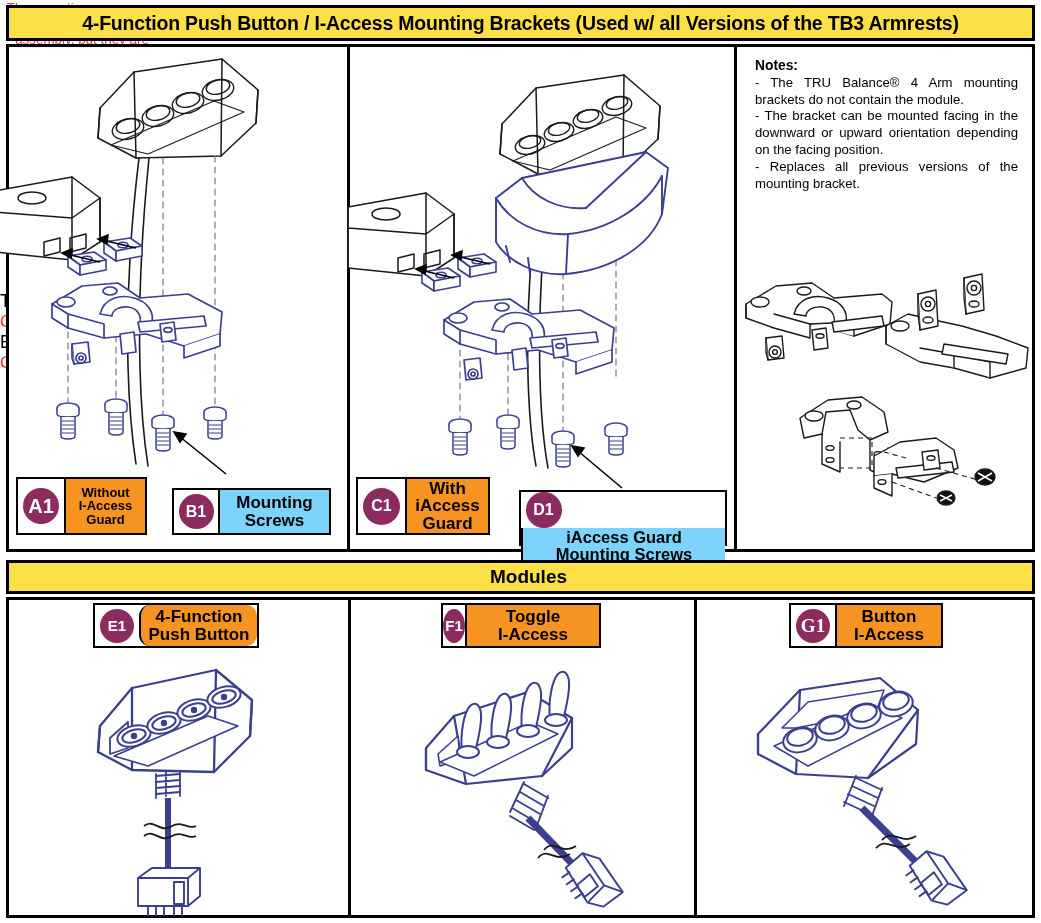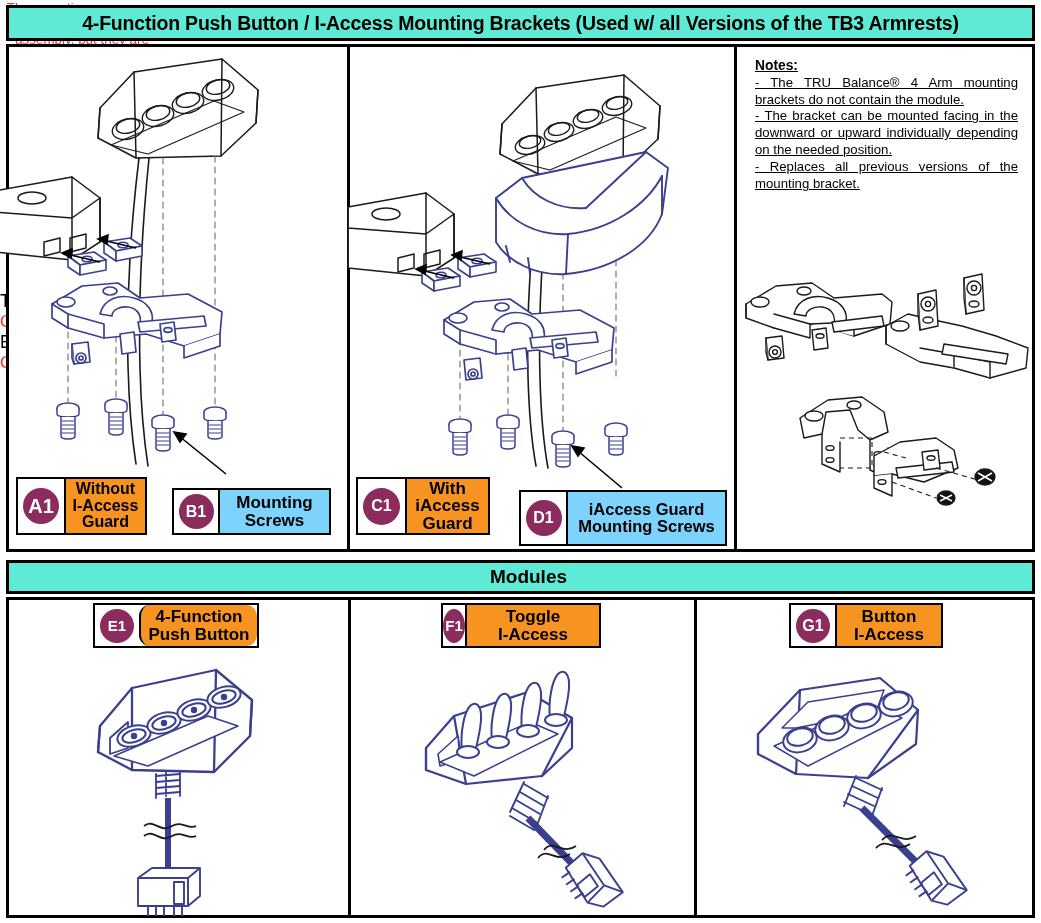--- a/index.html
+++ b/index.html
@@ -2,21 +2,21 @@
 <html><head>
 <meta charset="utf-8">
 <title>Parts Diagram</title>
 <style>
   html,body{margin:0;padding:0;background:#fff;}
   body{font-family:"Liberation Sans", sans-serif;}
   .page{position:relative;width:1041px;height:923px;background:#fff;overflow:hidden;}
 
   
   .band{
-    position:absolute;border:3px solid #000;background:#5eead4;
+    position:absolute;border:3px solid #000;background:#fde047;
     display:flex;align-items:center;justify-content:center;
     font-weight:bold;color:#000;box-sizing:border-box;
   }
   .title-band{left:6px;top:5px;width:1029px;height:36px;font-size:19.5px;letter-spacing:-0.2px;}
   .modules-band{left:6px;top:560px;width:1029px;height:34px;font-size:19px;padding-left:16px;}
 
   .outer-box{position:absolute;border:3px solid #000;box-sizing:border-box;background:#fff;}
   .row1-box{left:6px;top:44px;width:1029px;height:508px;}
   .row2-box{left:6px;top:597px;width:1029px;height:321px;}
 
@@ -41,21 +41,21 @@
     align-items:center;justify-content:center;text-align:center;
     font-weight:bold;color:#000;border-left:2.5px solid #000;
     line-height:1.04;box-sizing:border-box;padding:1px 5px;
   }
   .txt.orange{background:#F79321;}
   .txt.blue{background:#7dd3fc;}
 
   
   .note-text{position:absolute;color:#000;}
 
-  .notes-body{font-size:13.2px;line-height:1.28;text-align:justify;text-decoration:underline;}
+  .notes-body{font-size:13.2px;line-height:1.28;text-align:justify;}
 
   .screwnote{
     width:164px;font-size:13.4px;line-height:1.19;text-align:center;color:#E8384B;
   }
   .ortho-label{font-size:17px;color:#000;text-align:center;}
   .replace-line{font-size:17px;color:#E8384B;text-align:center;width:100%;}
   .qlogic{font-size:17px;color:#FF2D2D;}
   .partname{font-size:17.5px;color:#000;}
   .notuse{font-size:13.6px;line-height:1.27;text-align:center;color:#000;width:160px;}
 
@@ -181,21 +181,21 @@
       </g>
     </svg>
   </div>
 
   <div class="screwnote" style="left:184px;top:354px;">The mounting screws are included in the  complete assembly, but they are serviceable and can be ordered individually.</div>
 
   <div class="chip" style="left:16px;top:477px;width:131px;height:58px;">
     <div class="bullet" style="width:46px;">
       <div class="disc" style="width:36px;height:36px;font-size:20px;">A1</div>
     </div>
-    <div class="txt orange" style="font-size:16px;">
+    <div class="txt orange" style="font-size:13px;">
       <span>Without</span>
       <span>I-Access</span>
       <span>Guard</span>
     </div>
   </div>
 
   <div class="chip" style="left:172px;top:488px;width:159px;height:47px;">
     <div class="bullet" style="width:44px;">
       <div class="disc" style="width:35px;height:35px;font-size:16px;">B1</div>
     </div>
@@ -332,34 +332,34 @@
     <div class="bullet" style="width:47px;">
       <div class="disc" style="width:37px;height:37px;font-size:16px;">C1</div>
     </div>
     <div class="txt orange" style="font-size:17px;">
       <span>With</span>
       <span>iAccess</span>
       <span>Guard</span>
     </div>
   </div>
 
-  <div class="chip" style="left:519px;top:490px;width:208px;height:56px;">
+  <div class="chip" style="left:519px;top:490px;width:208px;height:56px;flex-direction:column;">
     <div class="bullet" style="width:45px;">
       <div class="disc" style="width:36px;height:36px;font-size:16px;">D1</div>
     </div>
     <div class="txt blue" style="font-size:16.5px;">
       <span>iAccess Guard</span>
       <span>Mounting Screws</span>
     </div>
   </div>
 
   <div class="note-text notes-body" style="left:755px;top:57px;width:263px;">
     <div style="font-weight:bold;font-size:13.8px;text-align:left;">Notes:</div>
     <div>- The TRU Balance® 4 Arm mounting brackets do not contain the module.</div>
-    <div>- The bracket can be mounted facing in the downward or upward individually depending on the needed position.</div>
+    <div>- The bracket can be mounted facing in the downward or upward orientation depending on the facing position.</div>
     <div>- Replaces all previous versions of the mounting bracket.</div>
   </div>
 
   <div class="ortho-label" style="left:745px;top:247px;width:140px;">Downward</div>
   <div class="ortho-label" style="left:895px;top:247px;width:130px;">Upward</div>
   <div class="ortho-label" style="left:820px;top:366px;width:150px;">Adjustment</div>
 
   <div class="art" style="left:740px;top:268px;">
     <svg width="295" height="250" viewBox="0 0 295 250">
 
@@ -549,21 +549,21 @@
         <path d="M152 226 L150 236 M160 228 L158 238 M168 230 L166 240 M176 232 L174 242"></path>
       </g>
     </svg>
   </div>
 
   <div class="partname" style="left:441px;top:777px;">Toggle</div>
   <div class="qlogic" style="left:357px;top:888px;">Q-Logic 3 Only</div>
 
   <div class="chip" style="left:789px;top:603px;width:154px;height:45px;">
     <div class="bullet" style="width:44px;">
-      <div class="disc" style="width:34px;height:34px;font-size:16px;">G1</div>
+      <div class="disc" style="width:34px;height:34px;font-size:19px;font-family:Liberation Serif, serif;">G1</div>
     </div>
     <div class="txt orange" style="font-size:17px;">
       <span>Button</span>
       <span>I-Access</span>
     </div>
   </div>
 
   <div class="art" style="left:752px;top:668px;">
     <svg width="240" height="250" viewBox="0 0 240 250">
       <g fill="#fff" stroke="#3A3F8F" stroke-width="2.2" stroke-linejoin="round" stroke-linecap="round">

